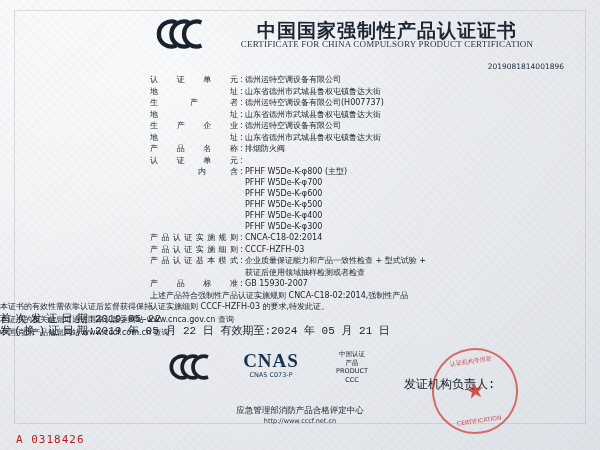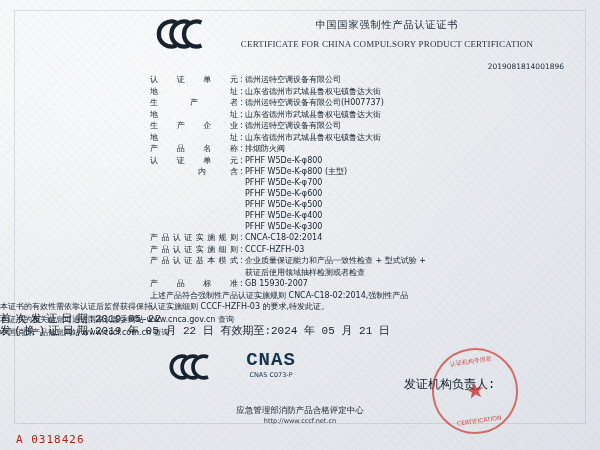--- a/index.html
+++ b/index.html
@@ -53,22 +53,22 @@
     height: 40px;
   }
   .ccc-logo-main svg { display: block; }
 
   .title-zh {
     position: absolute;
     left: 222px;
     top: 10px;
     width: 330px;
     text-align: center;
-    font-size: 10px;
-    font-weight: normal;
+    font-size: 19px;
+    font-weight: bold;
     letter-spacing: 1px;
     color: #1c2633;
     font-family: "DejaVu Sans", sans-serif;
   }
   .title-en {
     position: absolute;
     left: 222px;
     top: 31px;
     width: 330px;
     text-align: center;
@@ -207,21 +207,21 @@
     height: 34px;
   }
   .cnas {
     position: absolute;
     left: 228px;
     top: 2px;
     width: 86px;
     text-align: center;
   }
   .cnas .cnas-word {
-    font-family: Liberation Mono, monospace;
+    font-family: Liberation Serif, serif;
     font-size: 19px;
     font-weight: bold;
     letter-spacing: 1px;
     color: #15324f;
     line-height: 21px;
   }
   .cnas .cnas-sub {
     font-family: "DejaVu Sans", sans-serif;
     font-size: 6.5px;
     color: #15324f;
@@ -375,21 +375,20 @@
     </div>
     <div class="row">
       <span class="lbl">产品名称</span>
       <span class="colon">:</span>
       <span class="val">排烟防火阀</span>
     </div>
 
     <div class="row">
       <span class="lbl">认证单元</span>
       <span class="colon">:</span>
-      <span class="val">PFHF W5De-K-φ800</span>
     </div>
     <div class="sub">
       <span class="slbl">内含</span>
       <span class="scolon">:</span>
       <span class="sval">PFHF W5De-K-φ800 (主型)</span>
     </div>
     <div class="model-line">PFHF W5De-K-φ700</div>
     <div class="model-line">PFHF W5De-K-φ600</div>
     <div class="model-line">PFHF W5De-K-φ500</div>
     <div class="model-line">PFHF W5De-K-φ400</div>
@@ -447,20 +446,26 @@
           <path d="M96 16 A26 26 0 1 0 96 64"></path>
         </g>
       </svg>
     </div>
 
     <div class="cnas">
       <div class="cnas-word">CNAS</div>
       <div class="cnas-sub">CNAS C073-P</div>
     </div>
 
+    <div class="cn-mark">
+      <div>中国认证</div>
+      <div>产品</div>
+      <div>PRODUCT</div>
+      <div>CCC</div>
+    </div>
 
     <div class="sig-label">发证机构负责人:</div>
 
     <div class="stamp">
       <div class="stamp-top">认证机构专用章</div>
       <div class="star">★</div>
       <div class="stamp-text">CERTIFICATION</div>
     </div>
   </div>
 

